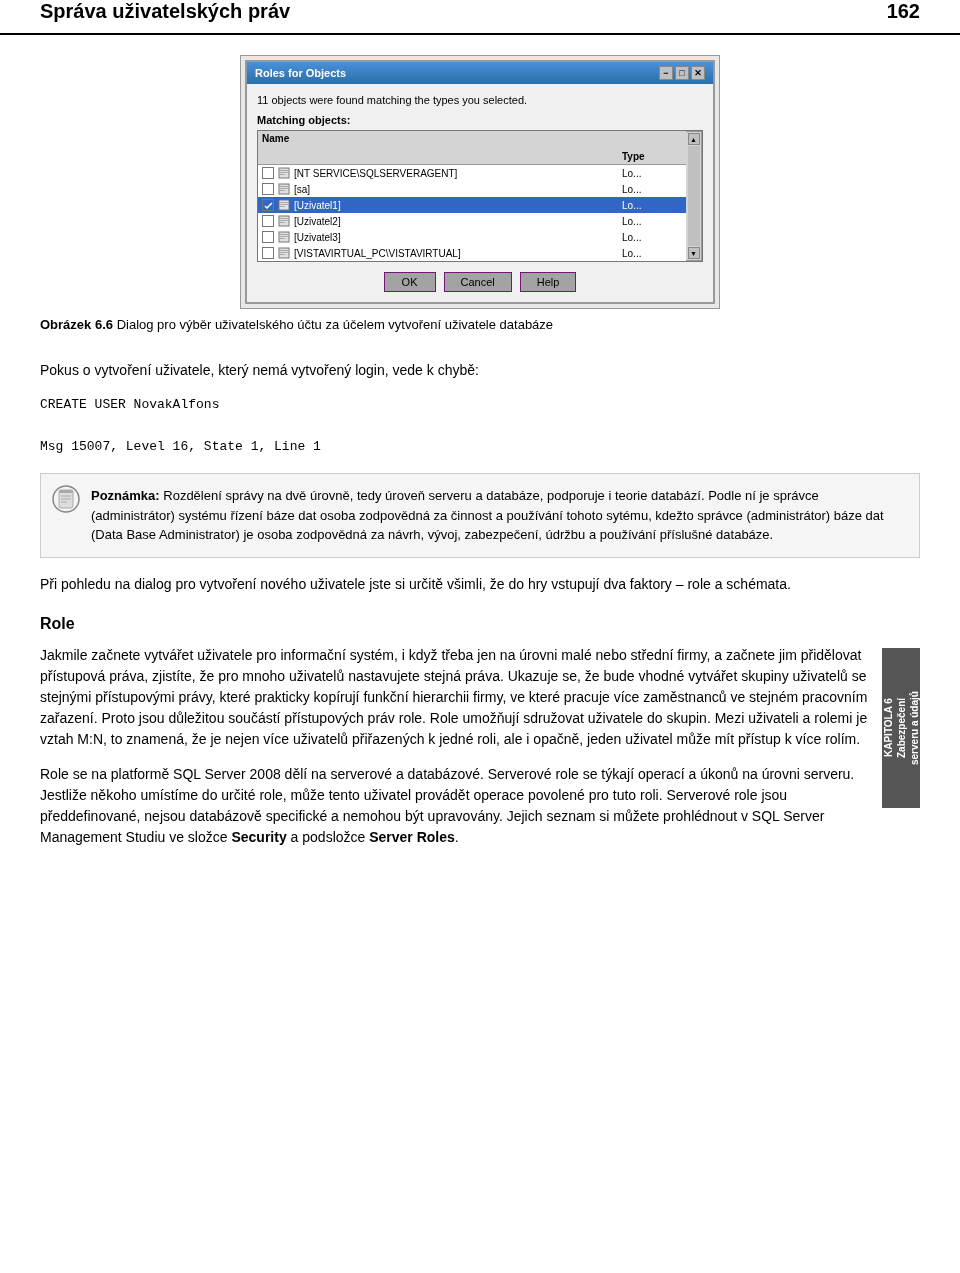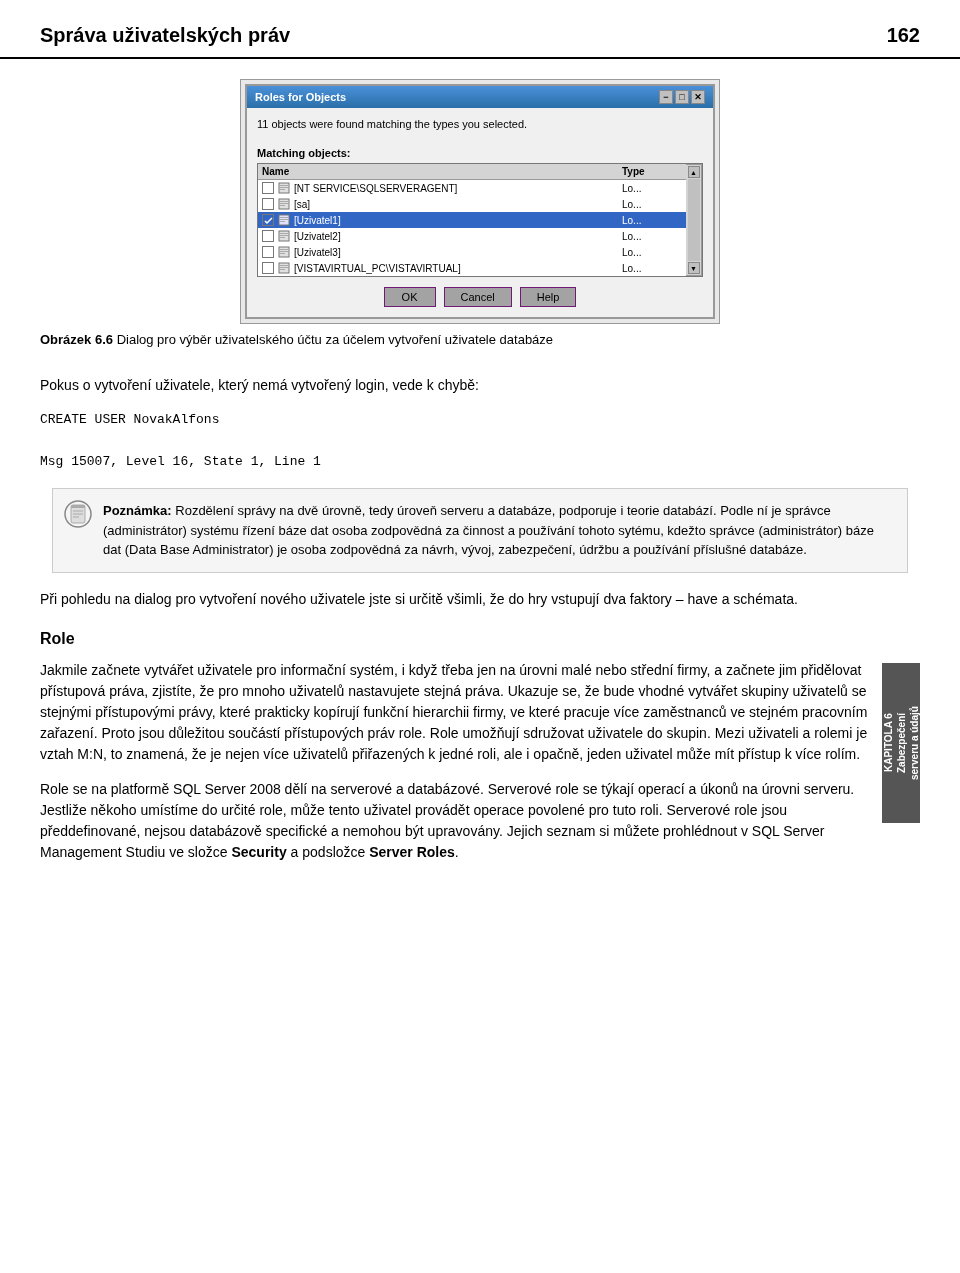--- a/index.html
+++ b/index.html
@@ -19,21 +19,21 @@
       background: #fff;
       padding: 0;
       position: relative;
     }
 
     
     .page-header {
       display: flex;
       justify-content: space-between;
       align-items: flex-end;
-      padding: 24px 40px 10px 40px;
+      padding: 0 40px 10px 40px;
       border-bottom: 2px solid #000;
       margin-bottom: 20px;
     }
 
     .page-header-title {
       font-size: 20px;
       font-weight: bold;
       color: #000;
     }
 
@@ -94,41 +94,41 @@
       cursor: pointer;
     }
 
     .dialog-body {
       padding: 10px;
       background: #f0f0f0;
     }
 
     .dialog-info-text {
       font-size: 11px;
-      margin-bottom: 17px;
+      margin-bottom: 8px;
       color: #000;
     }
 
     .dialog-section-label {
       font-size: 11px;
       font-weight: bold;
       margin-bottom: 4px;
     }
 
     .listbox-header {
       display: flex;
       background: #d4d4d4;
       border-bottom: 1px solid #999;
       padding: 2px 4px;
       font-size: 10px;
       font-weight: bold;
     }
 
     .listbox-col-name { flex: 1; }
-    .listbox-col-type { width: 60px; }
+    .listbox-col-type { width: 60px; margin-top: 18px; }
 
     .listbox-row {
       display: flex;
       padding: 1px 4px;
       font-size: 10px;
       align-items: center;
       min-height: 16px;
     }
 
     .listbox-row.selected {
@@ -229,21 +229,21 @@
       line-height: 1.6;
       margin: 10px 0 16px 0;
       color: #000;
     }
 
     
     .note-box {
       background: #f5f5f5;
       border: 1px solid #ccc;
       padding: 12px 16px 12px 50px;
-      margin: 16px 12px;
+      margin: 16px 0;
       position: relative;
       font-size: 13px;
       line-height: 1.5;
     }
 
     .note-icon {
       position: absolute;
       left: 10px;
       top: 10px;
       width: 30px;
@@ -452,21 +452,21 @@
           <line x1="10" y1="15" x2="20" y2="15" stroke="#aaa" stroke-width="1"></line>
           <line x1="10" y1="18" x2="16" y2="18" stroke="#aaa" stroke-width="1"></line>
         </svg>
       </div>
       <div class="note-text">
         <span class="note-label">Poznámka:</span>
         <span> Rozdělení správy na dvě úrovně, tedy úroveň serveru a databáze, podporuje i teorie databází. Podle ní je správce (administrátor) systému řízení báze dat osoba zodpovědná za činnost a používání tohoto sytému, kdežto správce (administrátor) báze dat (Data Base Administrator) je osoba zodpovědná za návrh, vývoj, zabezpečení, údržbu a používání příslušné databáze.</span>
       </div>
     </div>
 
-    <div class="body-text">Při pohledu na dialog pro vytvoření nového uživatele jste si určitě všimli, že do hry vstupují dva faktory – have a schémata.</div>
+    <div class="body-text">Při pohledu na dialog pro vytvoření nového uživatele jste si určitě všimli, že do hry vstupují dva faktory – role a schémata.</div>
 
     <div class="content-with-sidebar">
       <h2 class="section-heading">Role</h2>
       <div class="body-text">
         Jakmile začnete vytvářet uživatele pro informační systém, i když třeba jen na úrovni malé nebo střední firmy, a začnete jim přidělovat přístupová práva, zjistíte, že pro mnoho uživatelů nastavujete stejná práva. Ukazuje se, že bude vhodné vytvářet skupiny uživatelů se stejnými přístupovými právy, které prakticky kopírují funkční hierarchii firmy, ve které pracuje více zaměstnanců ve stejném pracovním zařazení. Proto jsou důležitou součástí přístupových práv role. Role umožňují sdružovat uživatele do skupin. Mezi uživateli a rolemi je vztah M:N, to znamená, že je nejen více uživatelů přiřazených k jedné roli, ale i opačně, jeden uživatel může mít přístup k více rolím.
       </div>
       <div class="body-text">
         Role se na platformě SQL Server 2008 dělí na serverové a databázové. Serverové role se týkají operací a úkonů na úrovni serveru. Jestliže někoho umístíme do určité role, může tento uživatel provádět operace povolené pro tuto roli. Serverové role jsou předdefinované, nejsou databázově specifické a nemohou být upravovány. Jejich seznam si můžete prohlédnout v SQL Server Management Studiu ve složce <span class="bold">Security</span> a podsložce <span class="bold">Server Roles</span>.
       </div>
 

